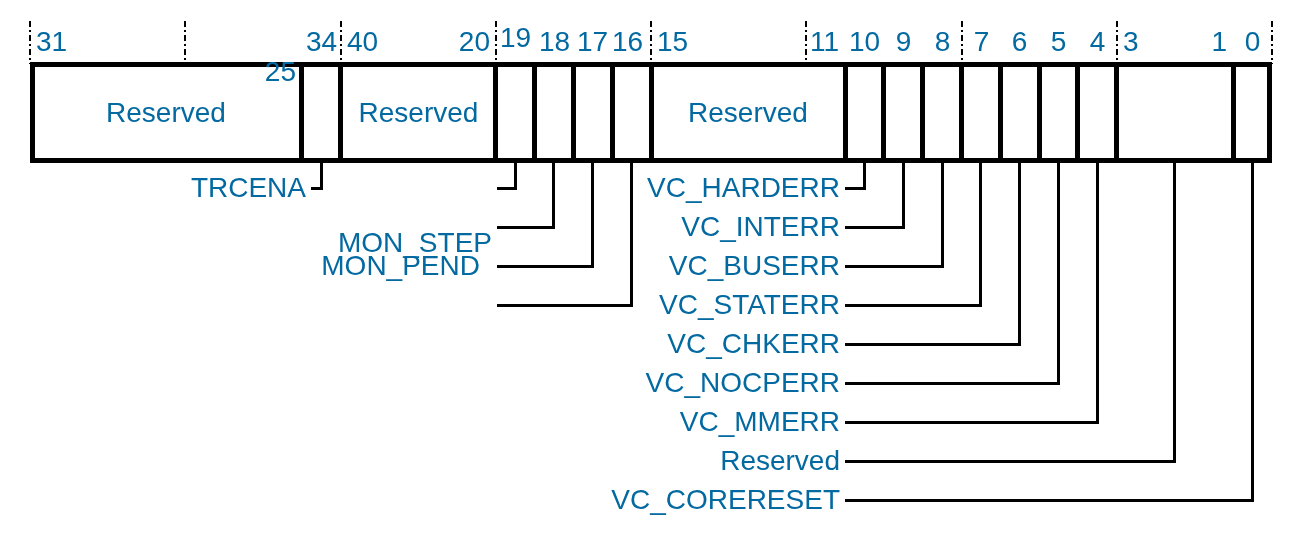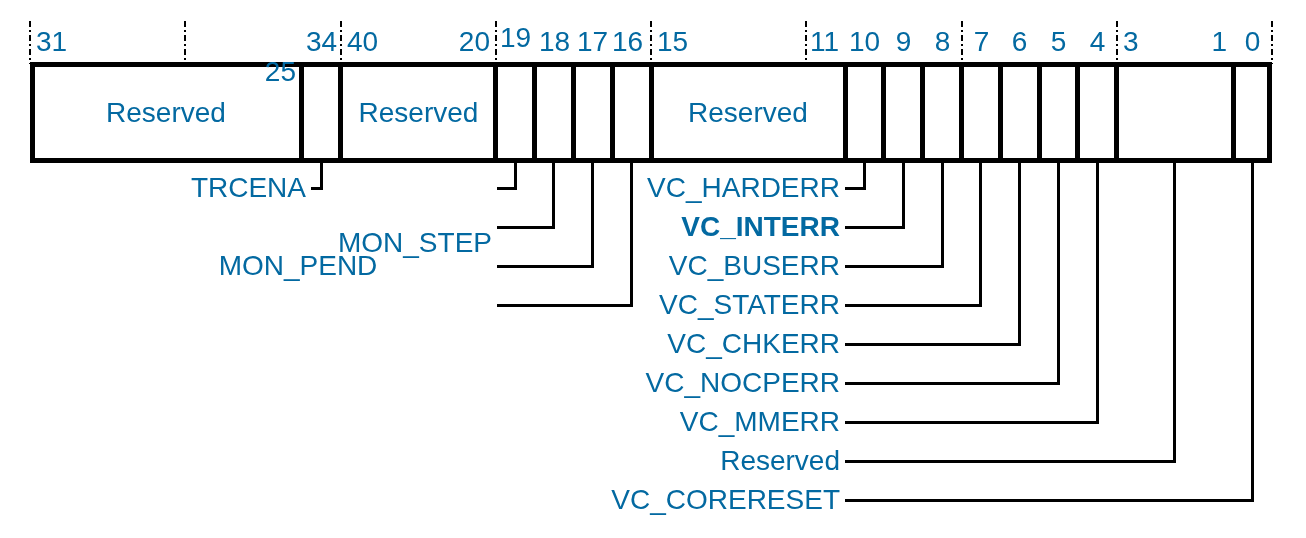--- a/index.html
+++ b/index.html
@@ -94,29 +94,29 @@
     <div class="abs " style="left: 1233px; top: 62px; width: 39px; height: 101px;"></div>
     <div class="abs num" style="left: 1233px; top: 28px; width: 39px; height: 28px; text-align: center;">0</div>
     <div class="abs callout" style="left: -114px; top: 174px; width: 420px;">TRCENA</div>
     <div class="abs hline" style="left: 311px; top: 187px; width: 12px; height: 3px;"></div>
     <div class="abs vline" style="left: 320px; top: 158px; width: 3px; height: 32px;"></div>
     <div class="abs hline" style="left: 497px; top: 187px; width: 20px; height: 3px;"></div>
     <div class="abs vline" style="left: 514px; top: 158px; width: 3px; height: 32px;"></div>
     <div class="abs callout" style="left: 72px; top: 213px; width: 420px; margin-top: 16px;">MON_STEP</div>
     <div class="abs hline" style="left: 497px; top: 226px; width: 58px; height: 3px;"></div>
     <div class="abs vline" style="left: 552px; top: 158px; width: 3px; height: 71px;"></div>
-    <div class="abs callout" style="left: 88px; top: 252px; width: 420px; text-align: center;">MON_PEND</div>
+    <div class="abs callout" style="left: 60px; top: 252px; width: 420px;">MON_PEND</div>
     <div class="abs hline" style="left: 497px; top: 265px; width: 97px; height: 3px;"></div>
     <div class="abs vline" style="left: 591px; top: 158px; width: 3px; height: 110px;"></div>
     <div class="abs hline" style="left: 497px; top: 304px; width: 136px; height: 3px;"></div>
     <div class="abs vline" style="left: 630px; top: 158px; width: 3px; height: 149px;"></div>
     <div class="abs callout" style="left: 420px; top: 174px; width: 420px;">VC_HARDERR</div>
     <div class="abs hline" style="left: 845px; top: 187px; width: 21px; height: 3px;"></div>
     <div class="abs vline" style="left: 863px; top: 158px; width: 3px; height: 32px;"></div>
-    <div class="abs callout" style="left: 420px; top: 213px; width: 420px; font-weight: bold;">VC_INTERR</div>
+    <div class="abs callout" style="left: 420px; top: 213px; width: 420px;">VC_INTERR</div>
     <div class="abs hline" style="left: 845px; top: 226px; width: 60px; height: 3px;"></div>
     <div class="abs vline" style="left: 902px; top: 158px; width: 3px; height: 71px;"></div>
     <div class="abs callout" style="left: 420px; top: 252px; width: 420px;">VC_BUSERR</div>
     <div class="abs hline" style="left: 845px; top: 265px; width: 99px; height: 3px;"></div>
     <div class="abs vline" style="left: 941px; top: 158px; width: 3px; height: 110px;"></div>
     <div class="abs callout" style="left: 420px; top: 291px; width: 420px;">VC_STATERR</div>
     <div class="abs hline" style="left: 845px; top: 304px; width: 137px; height: 3px;"></div>
     <div class="abs vline" style="left: 979px; top: 158px; width: 3px; height: 149px;"></div>
     <div class="abs callout" style="left: 420px; top: 330px; width: 420px;">VC_CHKERR</div>
     <div class="abs hline" style="left: 845px; top: 343px; width: 176px; height: 3px;"></div>

